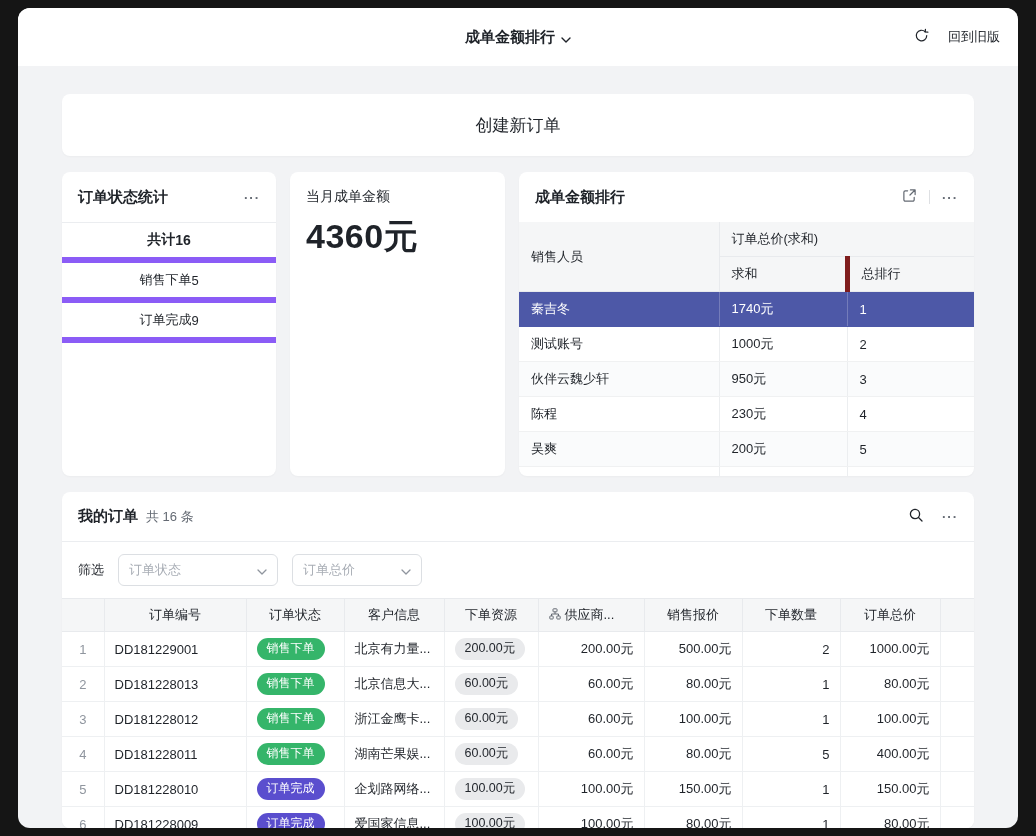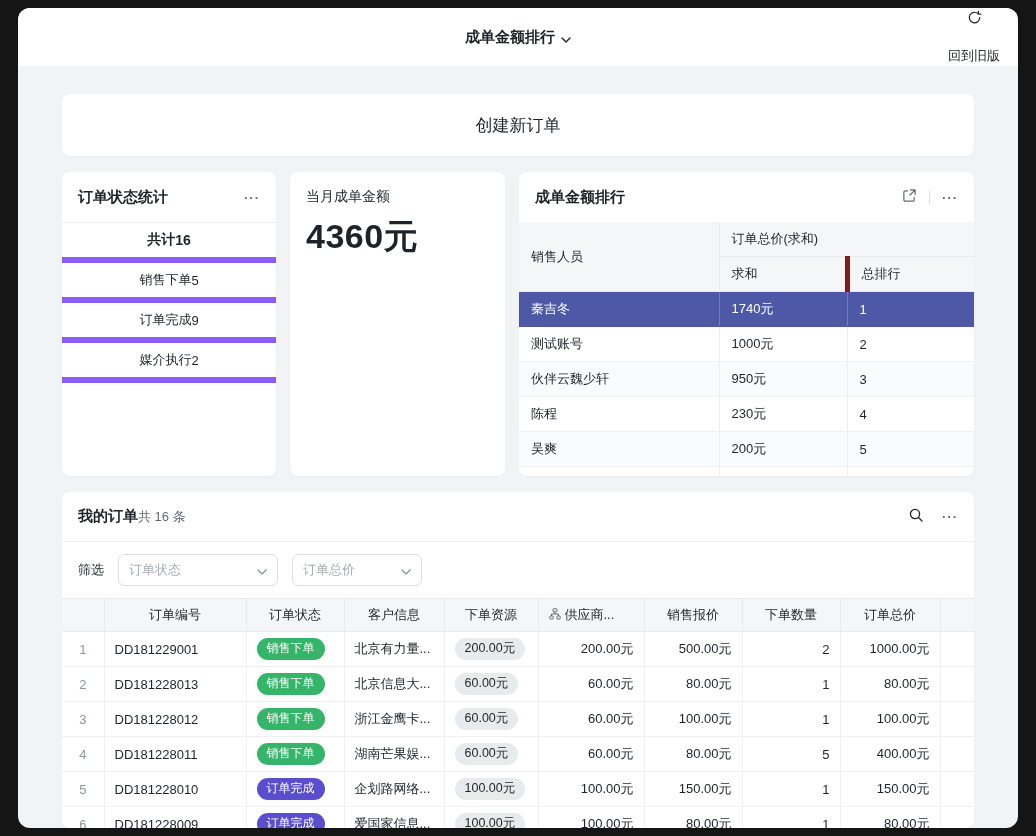--- a/index.html
+++ b/index.html
@@ -20,21 +20,21 @@
     height:58px; background:#fff; position:relative;
     display:flex; align-items:center;
   }
   .topbar-title {
     position:absolute; left:50%; transform:translateX(-50%);
     display:flex; align-items:center; gap:6px;
     font-size:15px; font-weight:700; cursor:pointer;
   }
   .topbar-back {
     margin-left:auto; margin-right:18px; display:flex; align-items:center; gap:19px;
-    font-size:13px; color:#1f2329; cursor:pointer;flex-direction:column;
+    font-size:13px; color:#1f2329; cursor:pointer;
   }
   .icon-svg { display:inline-block; vertical-align:middle; }
   
   .content { padding:28px 44px 0 44px; height:calc(100% - 58px); }
   .create-card {
     height:62px; background:#fff; border-radius:8px;
     display:flex; align-items:center; justify-content:center;
     font-size:17px; font-weight:500; cursor:pointer;
     box-shadow:0 1px 2px rgba(31,35,41,0.03);
   }
@@ -73,21 +73,21 @@
     padding:8px 12px; border-bottom:1px solid #f0f1f2;
   }
   .rank-table td + td { border-left:1px solid #eceef0; }
   .rank-table tbody tr:nth-child(odd):not(.highlight) { background:#fafbfc; }
   .rank-table tr.highlight { background:#4d58a7; color:#fff; }
   .rank-table tr.highlight td { border-bottom-color:#4d58a7; }
   .rank-table tr.highlight td + td { border-left-color:rgba(255,255,255,0.22); }
   
   .orders-card { margin-top:16px; height:336px; }
   .orders-head { border-bottom:1px solid #ebedf0; }
-  .orders-subtitle { font-size:13px; font-weight:400; color:#646a73; margin-left:0; }
+  .orders-subtitle { font-size:13px; font-weight:400; color:#646a73; margin-left:8px; }
   .head-actions.wide { gap:18px; }
   .filter-row { display:flex; align-items:center; gap:14px; padding:12px 16px; }
   .filter-label { font-size:13px; }
   .select {
     height:32px; background:#fff; border:1px solid #dcdfe3; border-radius:6px;
     display:flex; align-items:center; justify-content:space-between;
     padding:0 10px; font-size:13px; color:#a8adb5; cursor:pointer;
   }
   .select.w1 { width:160px; }
   .select.w2 { width:130px; }
@@ -162,24 +162,20 @@
             <span>共计</span>
             <span>16</span>
           </div>
           <div class="status-row">
             <span>销售下单</span>
             <span>5</span>
           </div>
           <div class="status-row">
             <span>订单完成</span>
             <span>9</span>
-          </div>
-          <div class="status-row">
-            <span>媒介执行</span>
-            <span>2</span>
           </div>
         </div>
       </div>
 
       <div class="card amount-card">
         <div class="amount-title">当月成单金额</div>
         <div class="amount-value">4360元</div>
       </div>
 
       <div class="card ranking-card">

